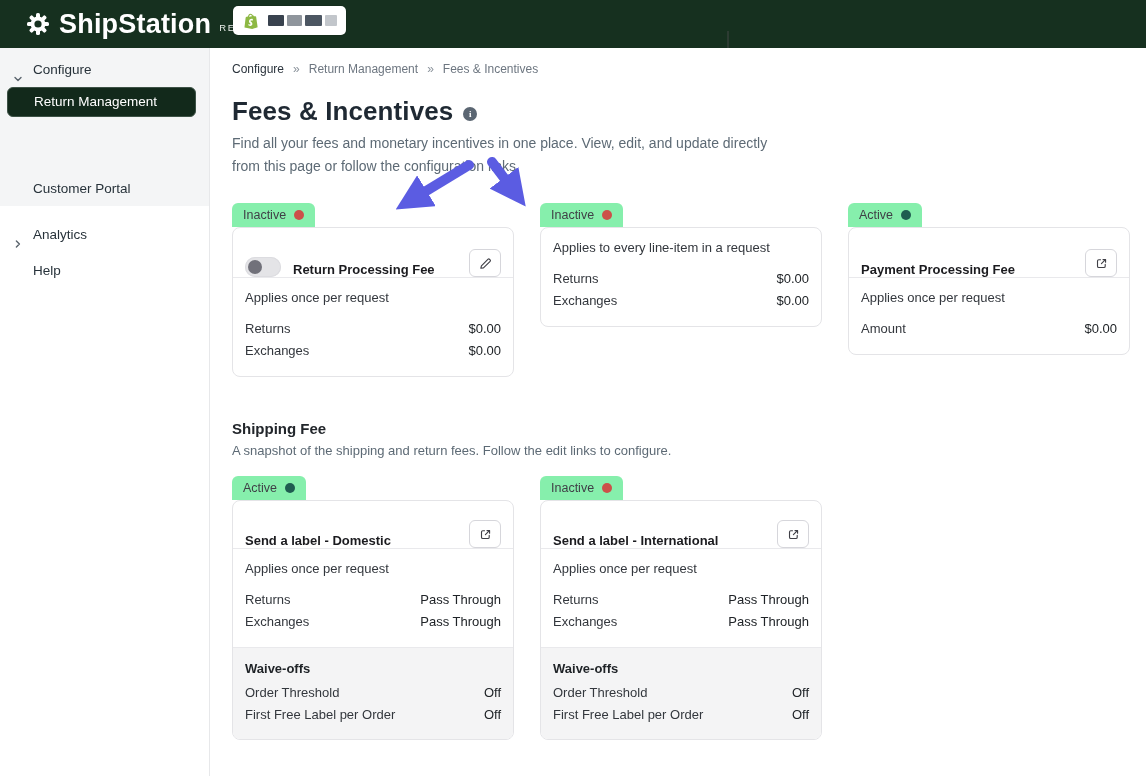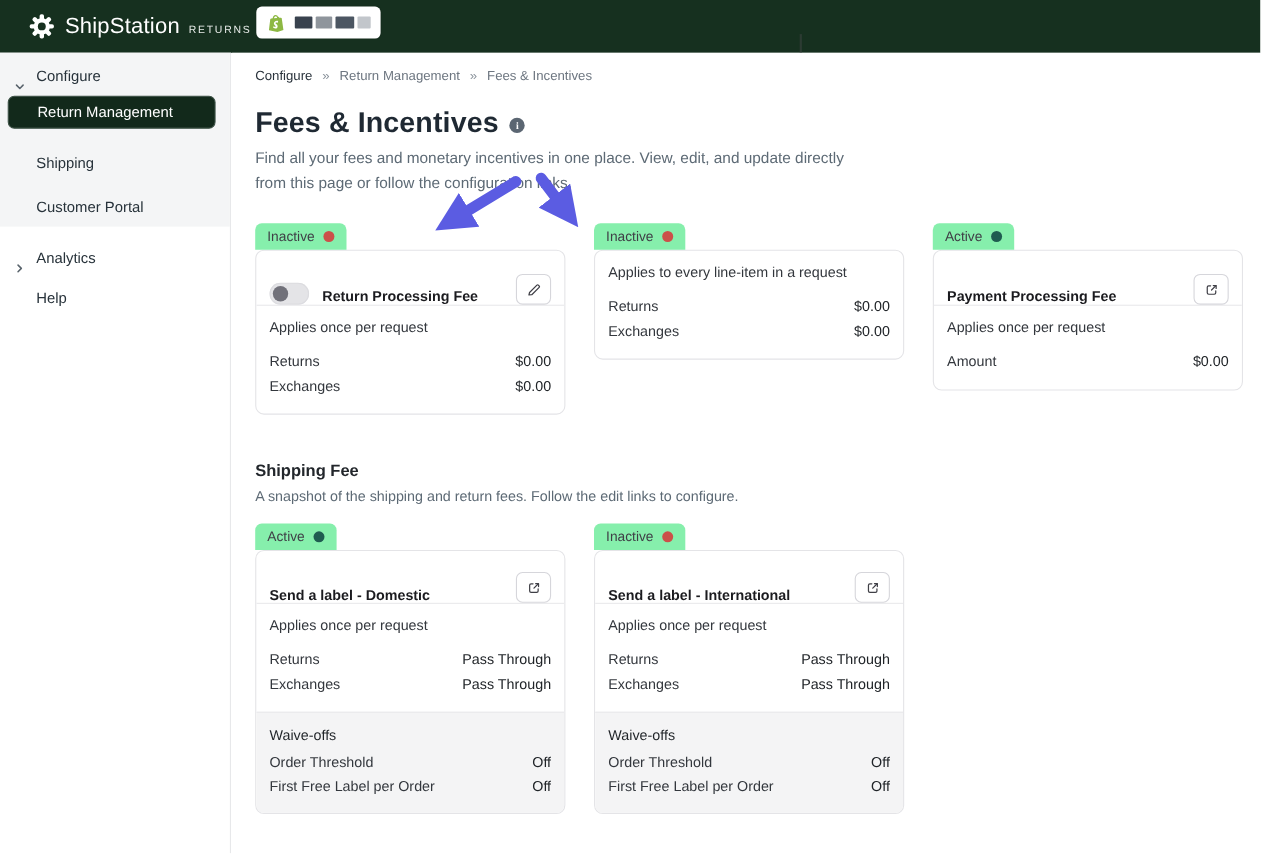--- a/index.html
+++ b/index.html
@@ -5,21 +5,21 @@
   * { margin:0; padding:0; box-sizing:border-box; }
   html,body { background:#fff; }
   #app {
     position:relative; width:1146px; height:776px; overflow:hidden;
     font-family:"Liberation Sans", sans-serif; background:#fff; color:#27323a;
   }
 
   
   .topbar { position:absolute; top:0; left:0; width:1146px; height:48px; background:#16301F; }
   .logo { position:absolute; left:26px; top:0; height:48px; display:flex; align-items:center; }
-  .brand { color:#fff; font-size:20px; font-weight:400; letter-spacing:.2px; margin-left:9px; }
+  .brand { color:#fff; font-size:27px; font-weight:700; letter-spacing:.2px; margin-left:9px; }
   .brand-suffix { color:#e8ece9; font-size:9.5px; letter-spacing:1.6px; margin-left:8px; margin-top:7px; font-weight:400; }
   .store-badge {
     position:absolute; left:233px; top:6px; height:29px; min-width:94px;
     background:#fff; border-radius:5px; display:flex; align-items:center; padding:0 9px;
     box-shadow:0 0 0 1px rgba(0,0,0,.08);
   }
   .redact { height:11px; border-radius:1px; margin-left:3px; }
   .r1 { width:16px; background:#39424e; margin-left:8px; }
   .r2 { width:15px; background:#8f959c; }
   .r3 { width:17px; background:#4c5662; }
@@ -85,21 +85,21 @@
   .toggle .knob { position:absolute; left:3px; top:3px; width:14px; height:14px; border-radius:50%; background:#71717a; }
   .icon-btn {
     margin-left:auto; width:32px; height:28px; background:#fff; border:1px solid #d6d6db;
     border-radius:6px; display:flex; align-items:center; justify-content:center; cursor:pointer; flex:none;
   }
   .card-body { padding:12px 12px 14px; font-size:13px; color:#33373d; }
   .applies { margin-bottom:13px; }
   .kv { display:flex; justify-content:space-between; line-height:22px; }
   .kv .v { color:#202428; }
   .card-footer { background:#f4f4f5; border-top:1px solid #e9e9ec; padding:10px 12px 13px; font-size:13px; color:#33373d; }
-  .waive-title { font-weight:400; color:#1f2327; line-height:22px; margin-bottom:2px; }
+  .waive-title { font-weight:700; color:#1f2327; line-height:22px; margin-bottom:2px; }
 
   
   .ship-title { position:absolute; left:21px; top:372px; font-size:15px; font-weight:700; color:#22262b; }
   .ship-desc  { position:absolute; left:21px; top:395px; font-size:13px; color:#5d6a75; }
 </style>
 </head>
 <body>
 
 <div id="app">
 
@@ -147,23 +147,20 @@
             <path d="M2 3.4l3 3 3-3" stroke="#5a646d" fill="none" stroke-width="1.4" stroke-linecap="round" stroke-linejoin="round"></path>
           </svg>
       </span>
       <span class="lbl">Configure</span>
     </div>
 
     <div class="nav-selected">
       <span>Return Management</span>
     </div>
 
-    <div class="nav-row nav-shipping">
-      <span class="lbl">Shipping</span>
-    </div>
 
     <div class="nav-row nav-portal">
       <span class="lbl">Customer Portal</span>
     </div>
 
     <div class="nav-row nav-analytics">
       <span class="chev">
         <svg width="10" height="10" viewBox="0 0 10 10">
             <path d="M3.4 2l3 3-3 3" stroke="#5a646d" fill="none" stroke-width="1.4" stroke-linecap="round" stroke-linejoin="round"></path>
           </svg>

